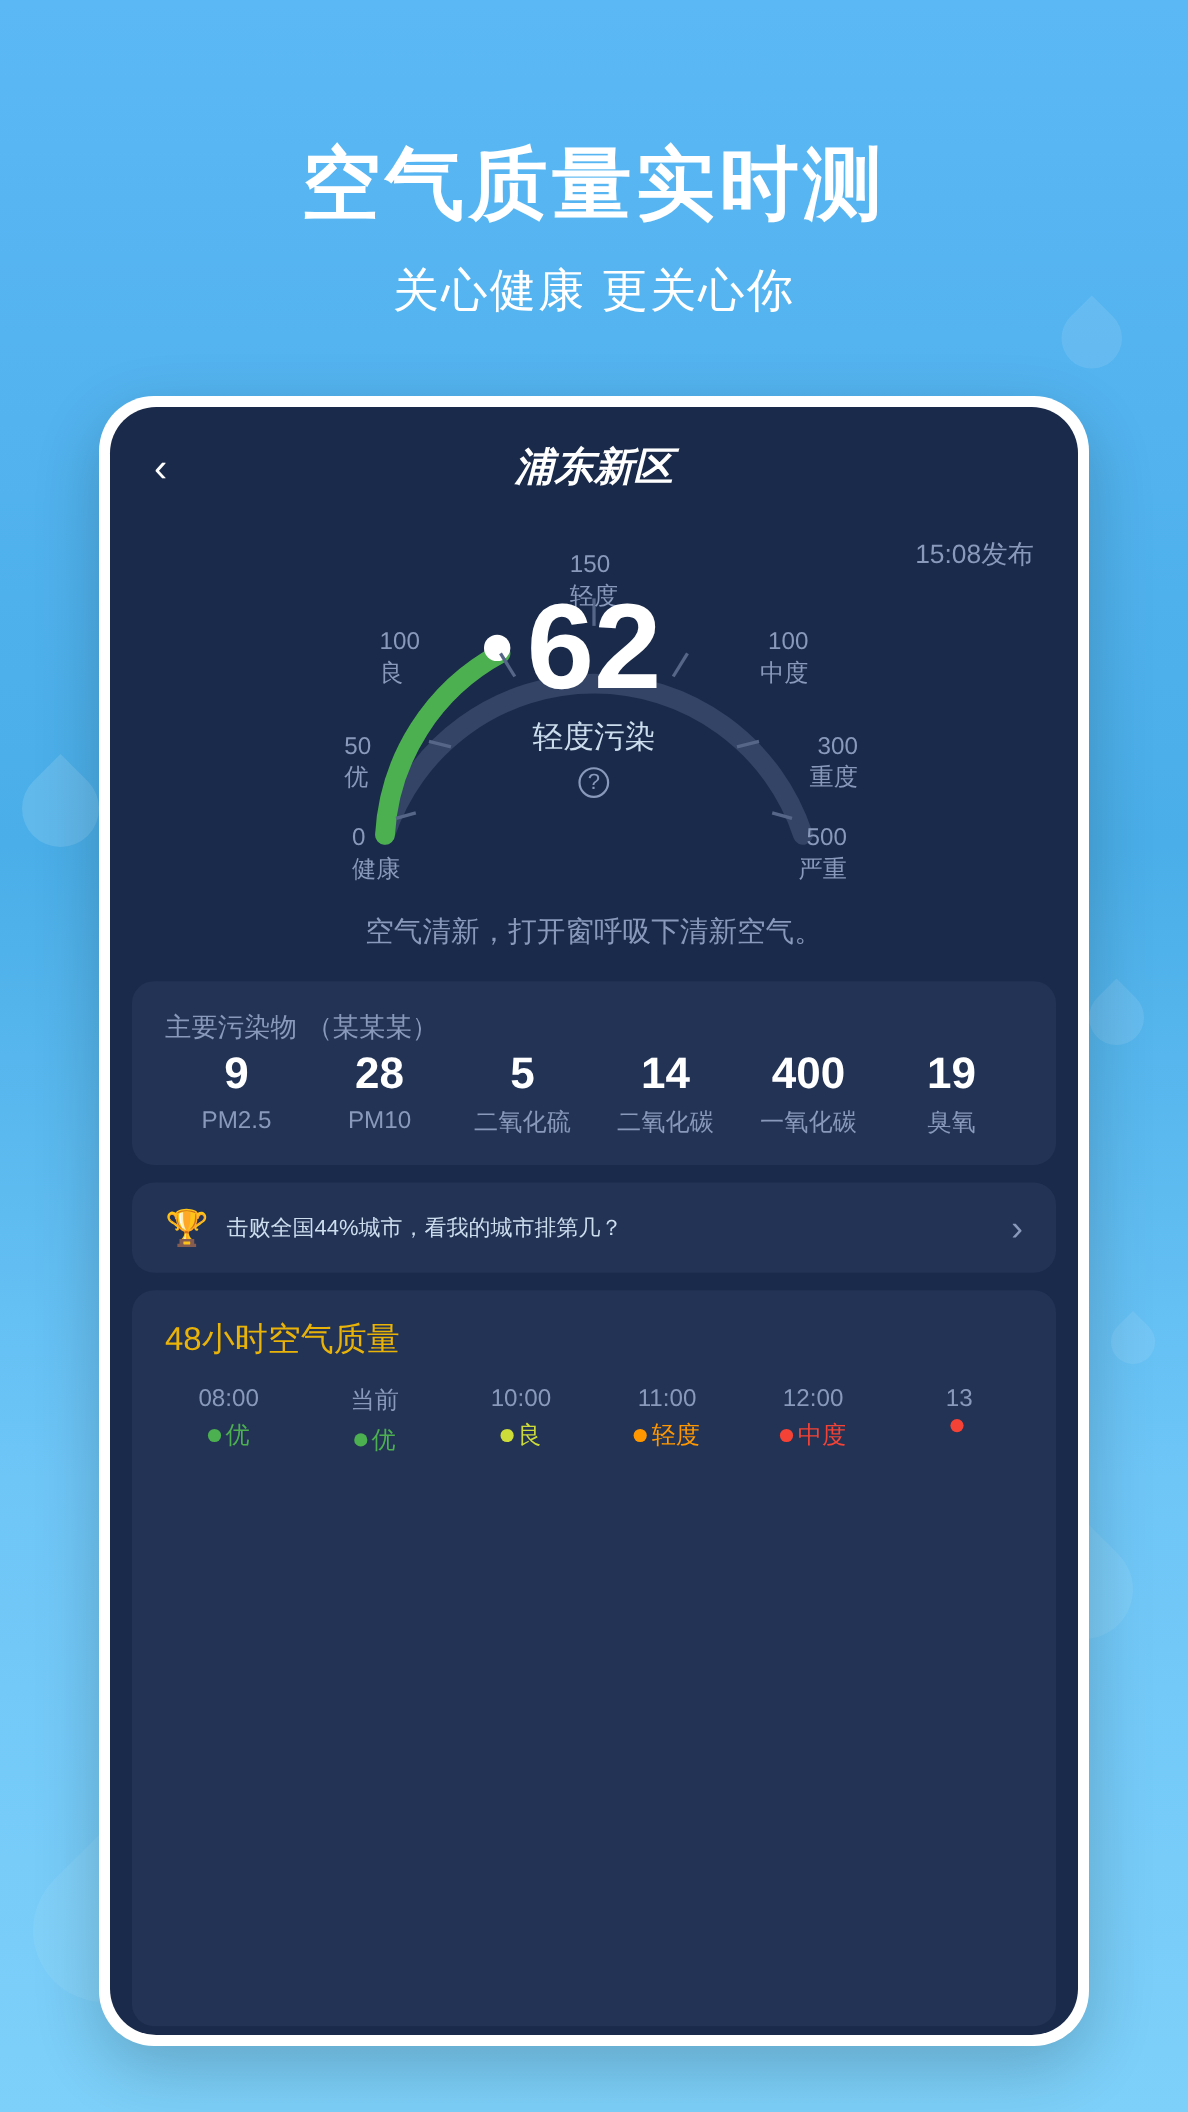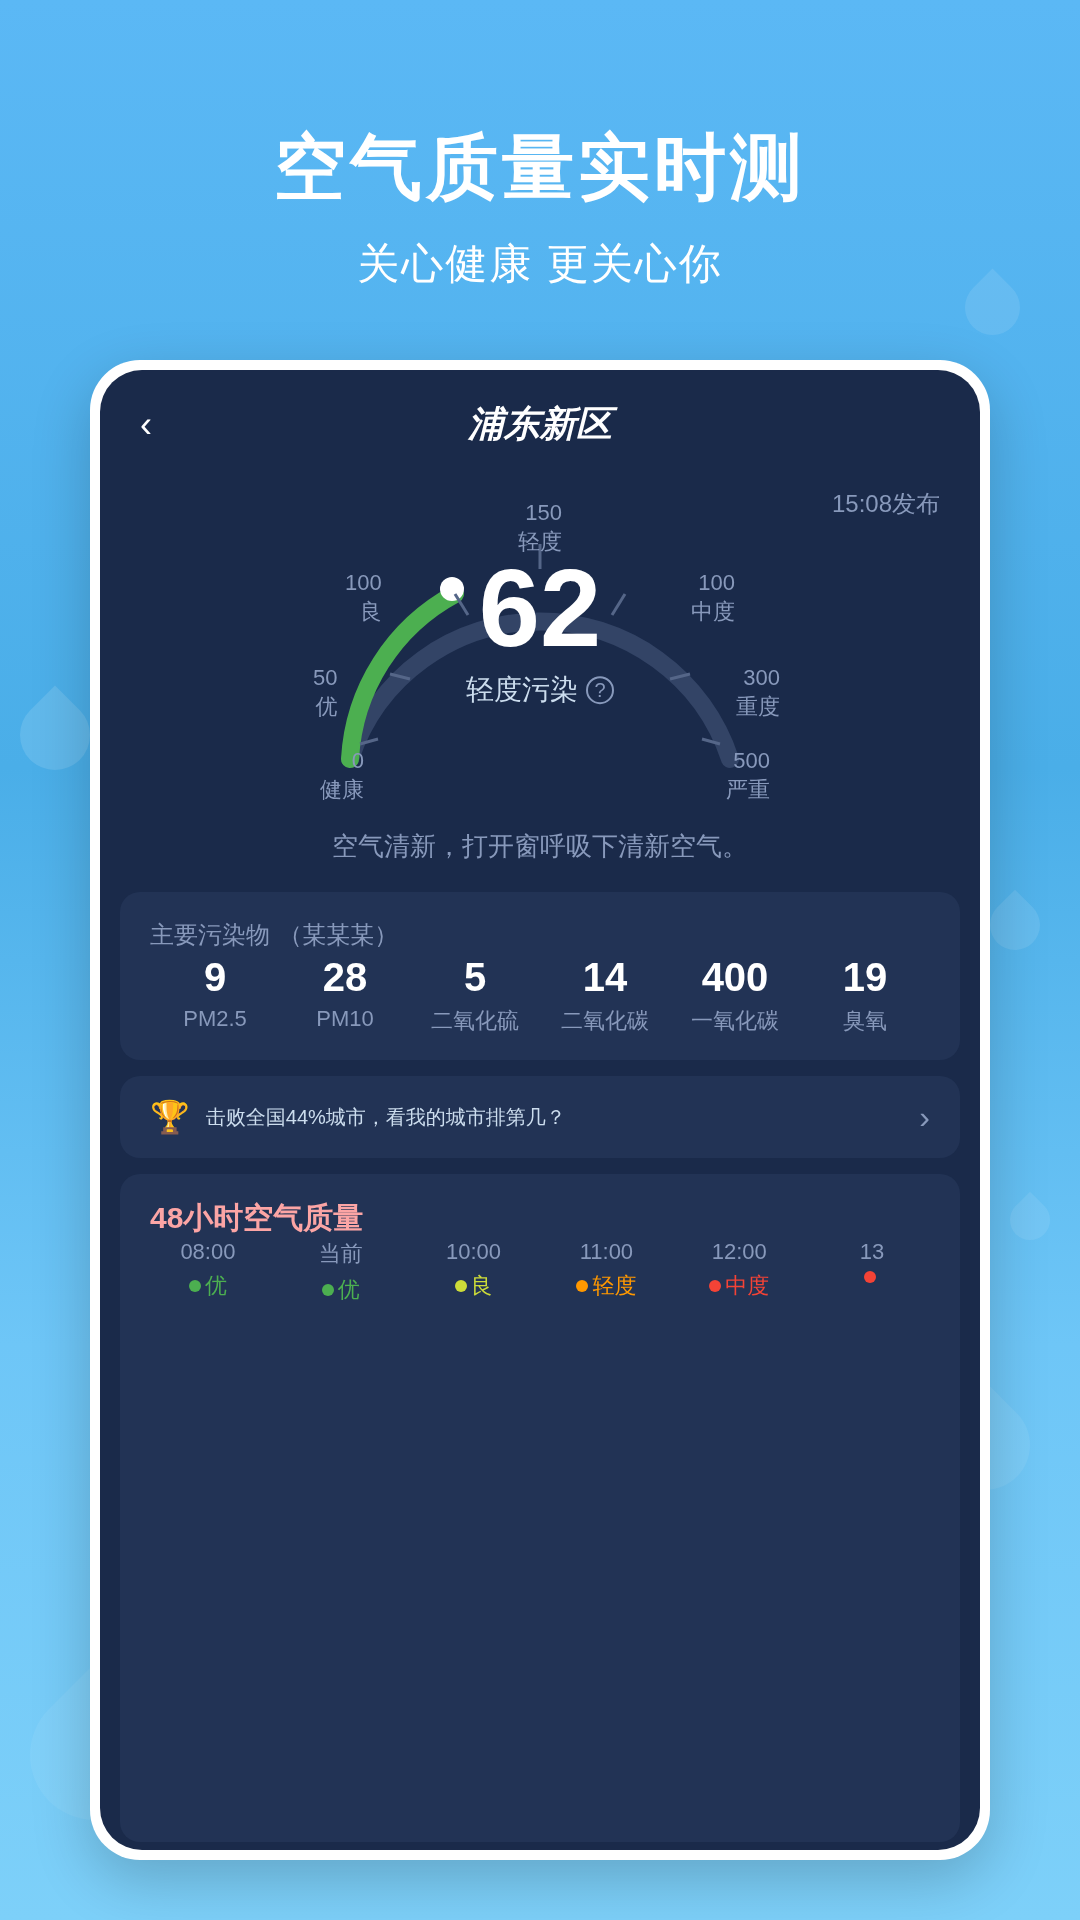--- a/index.html
+++ b/index.html
@@ -123,39 +123,40 @@
       line-height: 1;
     }
     .gauge-label {
       font-size: 28px;
       color: #ccddee;
       margin-top: 8px;
       display: flex;
       align-items: center;
       justify-content: center;
       gap: 8px;
+      flex-direction: column;
     }
     .gauge-label .help-icon {
       width: 28px;
       height: 28px;
       border: 2px solid #8899bb;
       border-radius: 50%;
       display: inline-flex;
       align-items: center;
       justify-content: center;
       color: #8899bb;
       font-size: 20px;
     }
 
     
     .scale-label {
       position: absolute;
       color: #8899bb;
       font-size: 22px;
-      text-align: right;
+      text-align: left;
       line-height: 1.3;
     }
 
     
     .advice-text {
       color: #8899bb;
       font-size: 26px;
       text-align: center;
       padding: 10px 30px 20px;
       flex-shrink: 0;
@@ -235,22 +236,23 @@
       background: #223355;
       border-radius: 20px;
       margin: 8px 20px;
       padding: 24px 30px;
       flex-shrink: 0;
       flex: 1;
       min-height: 0;
     }
     .hours-title {
       font-size: 30px;
-      font-weight: 700;
-      color: #fca5a5;
+      font-weight: 400;
+      color: #eab308;
+      margin-bottom: 20px;
     }
     .hours-timeline {
       display: flex;
       gap: 17px;
       overflow: hidden;
     }
     .time-slot {
       flex: 1;
       text-align: center;
       min-width: 0;

